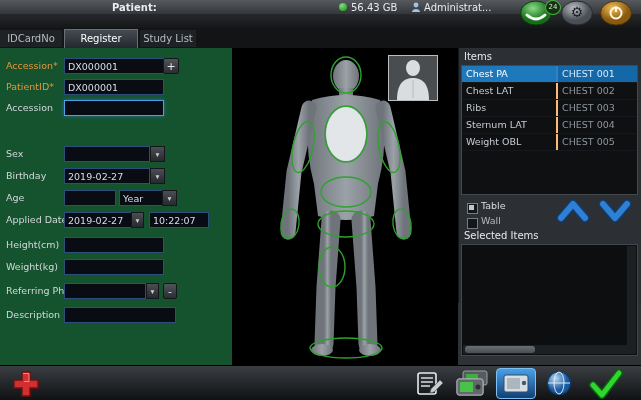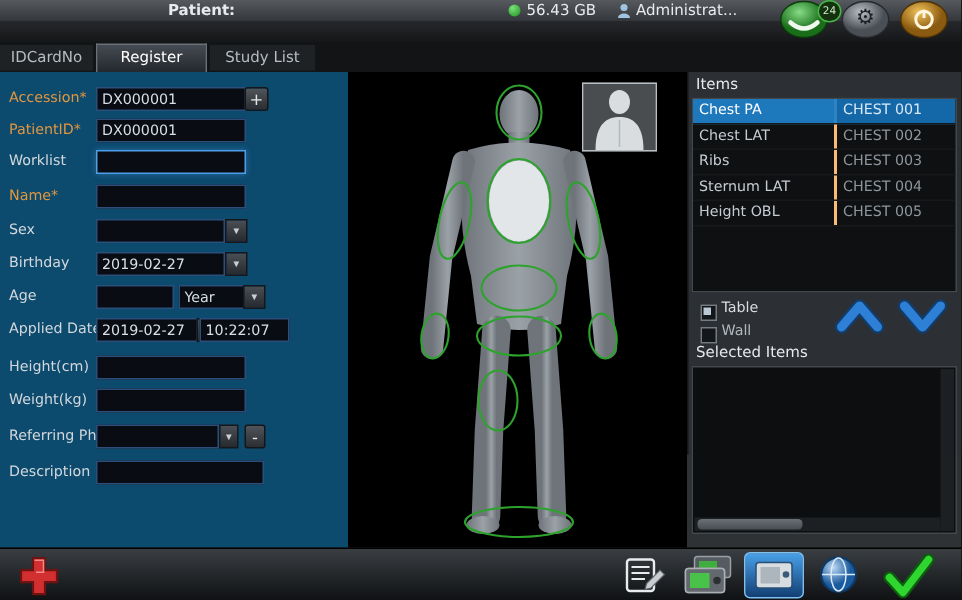--- a/index.html
+++ b/index.html
@@ -23,21 +23,21 @@
   .badge{position:absolute;left:545px;top:0;width:14px;height:13px;border-radius:50%;
          background:#15320f;border:1px solid #46b446;color:#cfe8c8;font-size:7px;
          line-height:12px;text-align:center;z-index:6;}
   
   .tabbar{position:absolute;left:0;top:28px;width:641px;height:20px;background:#121416;border-bottom:1px solid #000;}
   .tab{position:absolute;top:2px;height:17px;line-height:17px;font-size:10px;color:#b6bcc2;
        text-align:center;background:#1f2225;cursor:pointer;}
   .tab.active{top:1px;height:20px;line-height:18px;background:linear-gradient(#454b52,#22262b);
               color:#ffffff;border:1px solid #6a7077;border-bottom:none;box-sizing:border-box;}
   
-  .form-panel{position:absolute;left:0;top:48px;width:232px;height:317px;background:#0c4a6e;border-right:1px solid #8b5cf6;}
+  .form-panel{position:absolute;left:0;top:48px;width:232px;height:317px;background:#14532d;border-right:1px solid #8b5cf6;}
   .frow{position:absolute;left:0;width:232px;height:17px;}
   .flabel{position:absolute;left:6px;top:0;font-size:9.5px;line-height:16px;color:#d3d8dc;white-space:nowrap;}
   .flabel.req{color:#e2973f;}
   .tb{position:absolute;top:0;left:64px;width:92px;height:14px;background:#090d13;border:1px solid #2b4e7a;
       color:#d6dee6;font-size:9.5px;padding:0 3px;font-family:inherit;outline:none;}
   .tb.focused{border-color:#4da0e8;box-shadow:0 0 4px #2b6ea8;}
   .arrow-btn{position:absolute;top:0;width:15px;height:16px;background:linear-gradient(#4a4f55,#26292d);
              border:1px solid #15171a;color:#c9ced3;font-size:6.5px;text-align:center;line-height:16px;
              padding:0;cursor:pointer;}
   .sq-btn{position:absolute;top:0;width:16px;height:16px;background:linear-gradient(#50555b,#2a2d31);
@@ -143,45 +143,41 @@
         <ellipse cx="17" cy="13" rx="15.5" ry="12" fill="url(#gAmber)" stroke="#4d3206"></ellipse>
         <circle cx="17" cy="13" r="5.5" fill="none" stroke="#fff6e0" stroke-width="2"></circle>
         <line x1="17" y1="6.5" x2="17" y2="12" stroke="#fff6e0" stroke-width="2"></line>
       </svg>
     </div>
   </div>
 
   <div class="tabbar">
     <div class="tab" style="left:0;width:62px;">IDCardNo</div>
     <div class="tab active" style="left:64px;width:74px;">Register</div>
-    <div class="tab" style="left:140px;width:70px;">Study List</div>
+    <div class="tab" style="left:140px;width:56px;">Study List</div>
   </div>
 
   <div class="form-panel">
 
     <div class="frow" style="top:10px">
       <span class="flabel req">Accession*</span>
       <input class="tb" value="DX000001" style="">
       <button class="sq-btn" style="left:163px">+</button>
     </div>
 
     <div class="frow" style="top:31px">
       <span class="flabel req">PatientID*</span>
       <input class="tb" value="DX000001" style="">
     </div>
 
     <div class="frow" style="top:52px">
-      <span class="flabel">Worklist</span>
+      <span class="flabel">Accession</span>
       <input class="tb focused" value="" style="">
     </div>
 
-    <div class="frow" style="top:75px">
-      <span class="flabel req">Name*</span>
-      <input class="tb" value="" style="">
-    </div>
 
     <div class="frow" style="top:98px">
       <span class="flabel">Sex</span>
       <input class="tb" style="width: 78px;" value="">
       <button class="arrow-btn" style="left:150px">▼</button>
     </div>
 
     <div class="frow" style="top:120px">
       <span class="flabel">Birthday</span>
       <input class="tb" style="width: 78px;" value="2019-02-27">
@@ -192,21 +188,21 @@
       <span class="flabel">Age</span>
       <input class="tb" style="width: 44px;" value="">
       <input class="tb" style="left: 119px; width: 36px;" value="Year">
       <button class="arrow-btn" style="left:162px">▼</button>
     </div>
 
     <div class="frow" style="top:164px">
       <span class="flabel">Applied Date</span>
       <input class="tb" style="width: 60px;" value="2019-02-27">
       <button class="arrow-btn" style="left:131px;width:13px">▼</button>
-      <input class="tb" style="left: 133px; width: 52px;" value="10:22:07">
+      <input class="tb" style="left: 149px; width: 52px;" value="10:22:07">
     </div>
 
     <div class="frow" style="top:189px">
       <span class="flabel">Height(cm)</span>
       <input class="tb" value="" style="">
     </div>
 
     <div class="frow" style="top:211px">
       <span class="flabel">Weight(kg)</span>
       <input class="tb" value="" style="">
@@ -285,21 +281,21 @@
       </div>
       <div class="irow">
         <span class="nm">Ribs</span>
         <span class="cd">CHEST 003</span>
       </div>
       <div class="irow">
         <span class="nm">Sternum LAT</span>
         <span class="cd">CHEST 004</span>
       </div>
       <div class="irow">
-        <span class="nm">Height OBL</span>
+        <span class="nm">Weight OBL</span>
         <span class="cd">CHEST 005</span>
       </div>
     </div>
 
     <span class="chk on" style="left:8px;top:155px;"></span>
     <span class="chk-label" style="left:22px;top:152px;">Table</span>
     <span class="chk" style="left:8px;top:170px;"></span>
     <span class="chk-label dim" style="left:22px;top:167px;">Wall</span>
 
     <svg class="abs" style="left:96px;top:150px;" width="36" height="26" viewBox="0 0 36 26">

